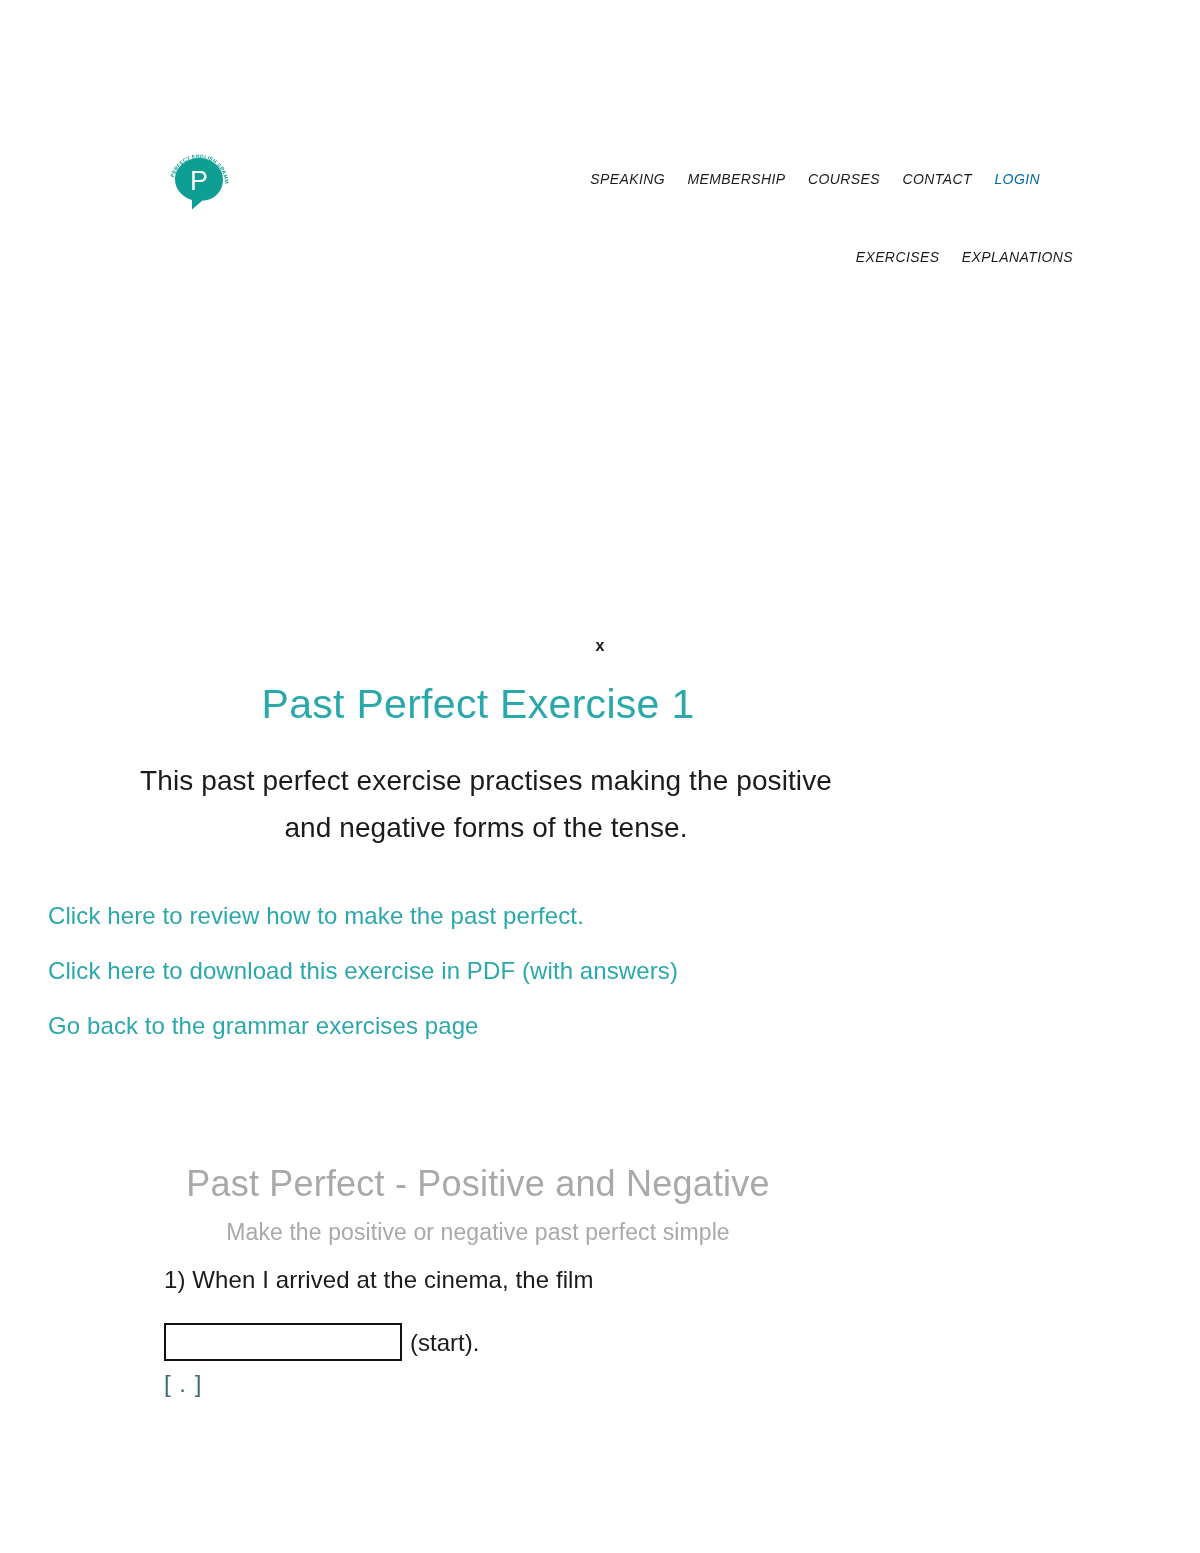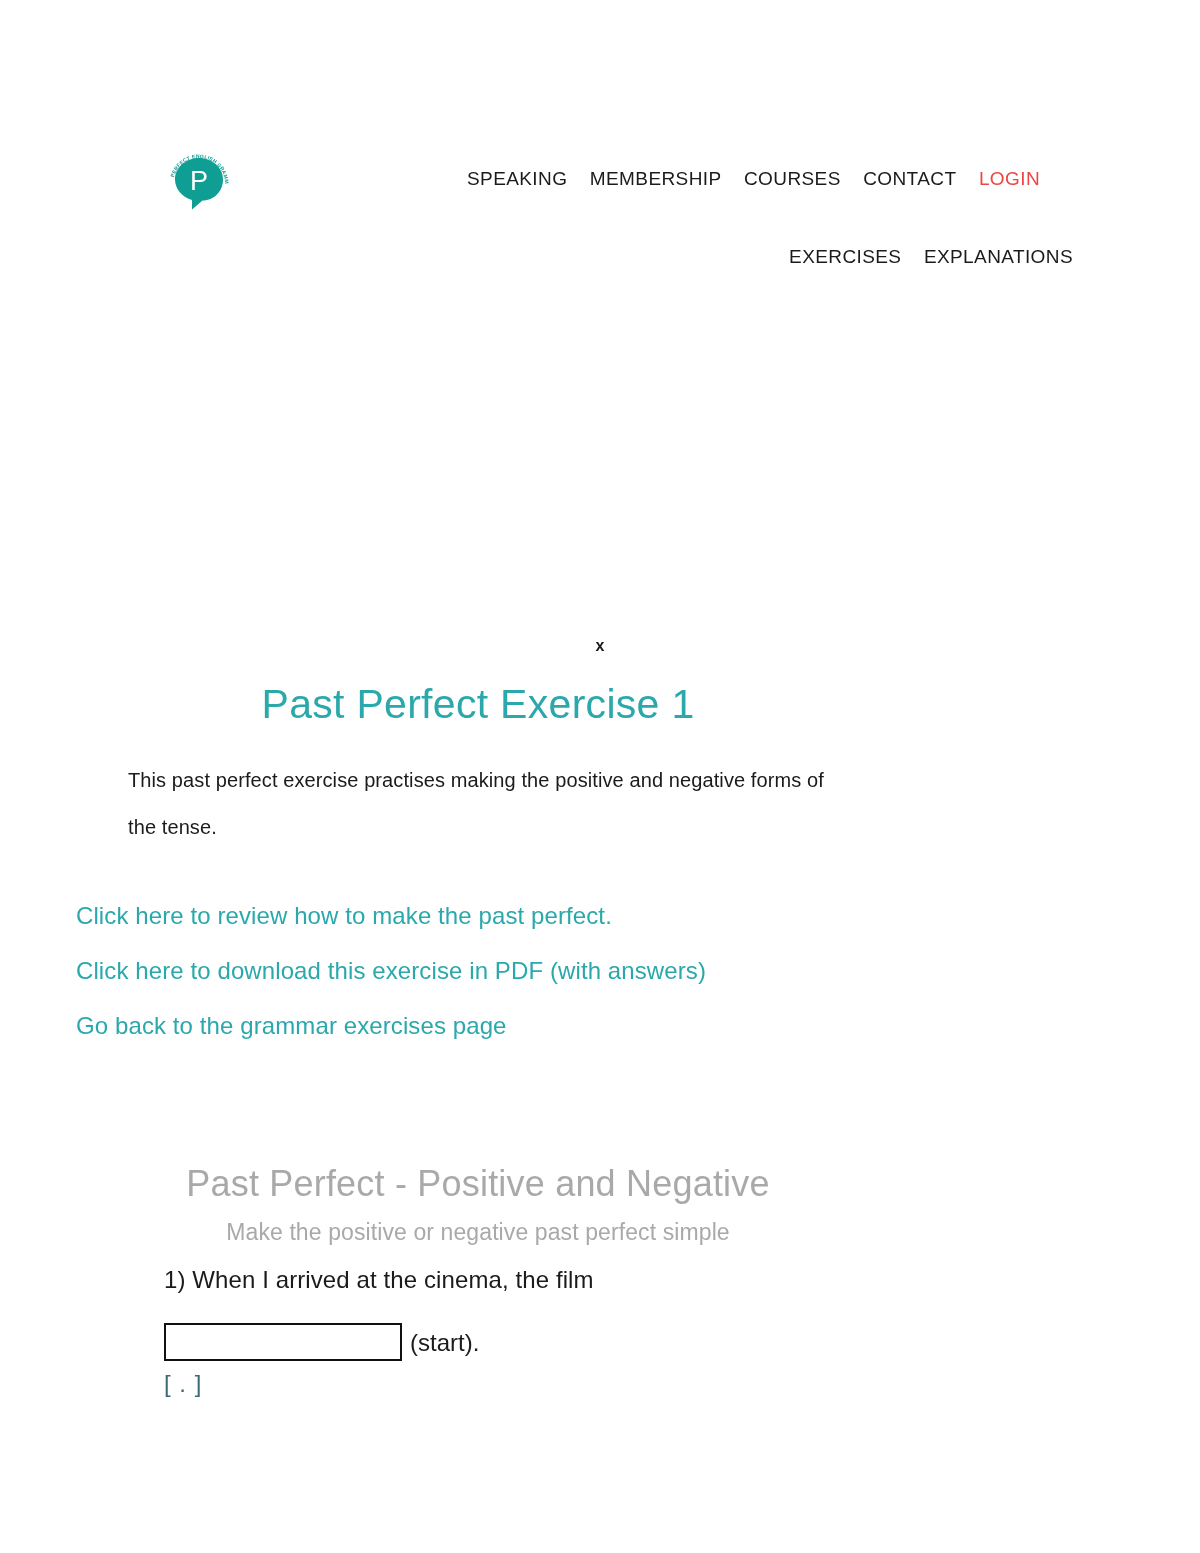--- a/index.html
+++ b/index.html
@@ -54,31 +54,32 @@
     left: 0;
     top: 244px;
     width: 1040px;
     text-align: right;
     white-space: nowrap;
     padding-left: 33px;
   }
   .nav-item {
     display: inline-block;
     font-family: "Liberation Sans", sans-serif;
-    font-size: 19px;
+    font-size: 14px;
     font-weight: 400;
     letter-spacing: 0.4px;
     color: #1b1b1b;
     text-decoration: none;
     margin-left: 18px;
     line-height: 26px;
     cursor: pointer;
+    font-style: italic;
   }
   .nav-item:first-child { margin-left: 0; }
-  .nav-item.accent { color: #ef4444; }
+  .nav-item.accent { color: #0369a1; }
 
   
   .ad-slot {
     position: absolute;
     left: 0;
     top: 290px;
     width: 1200px;
     height: 340px;
     background: #ffffff;
   }
@@ -113,30 +114,31 @@
     font-weight: 300;
     letter-spacing: 0.3px;
     color: #2ba8ab;
     line-height: 56px;
   }
 
   .intro {
     margin: 25px 0 0 16px;
     padding: 0 112px 0 112px;
     font-family: "Liberation Sans", sans-serif;
-    font-size: 20px;
+    font-size: 28px;
     font-weight: 300;
     color: #1b1b1b;
     line-height: 47px;
     letter-spacing: 0.1px;
+    text-align: center;
   }
 
   .link-list {
     margin: 50px 0 0 0;
-    padding: 0 76px;
+    padding: 0 48px;
     list-style: none;
   }
   .link-list li { margin: 0 0 25px 0; }
   .link-list li:last-child { margin-bottom: 0; }
   .body-link {
     font-family: "Liberation Sans", sans-serif;
     font-size: 24px;
     font-weight: 300;
     color: #2ba8ab;
     text-decoration: none;

